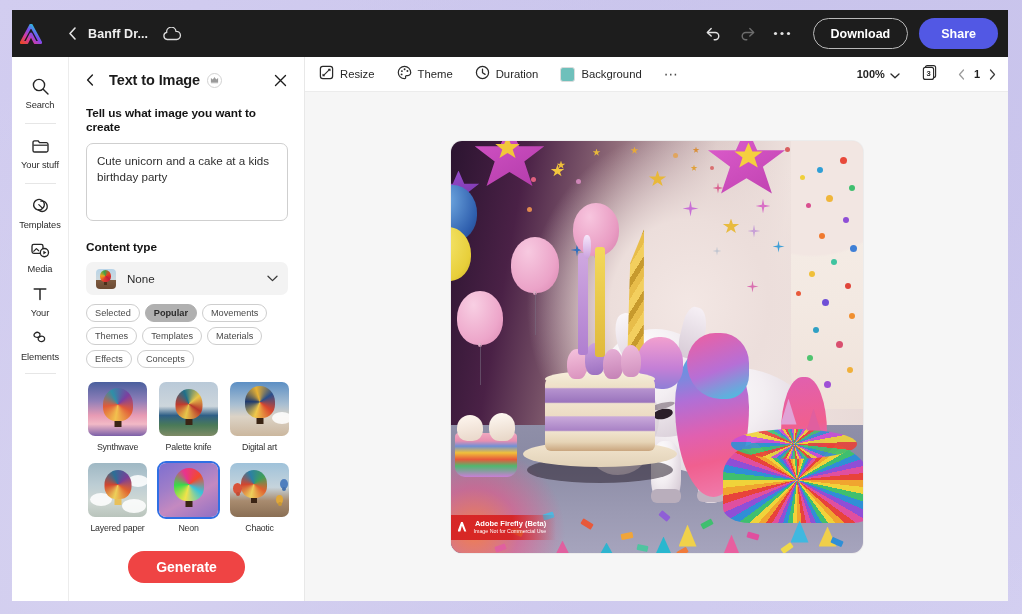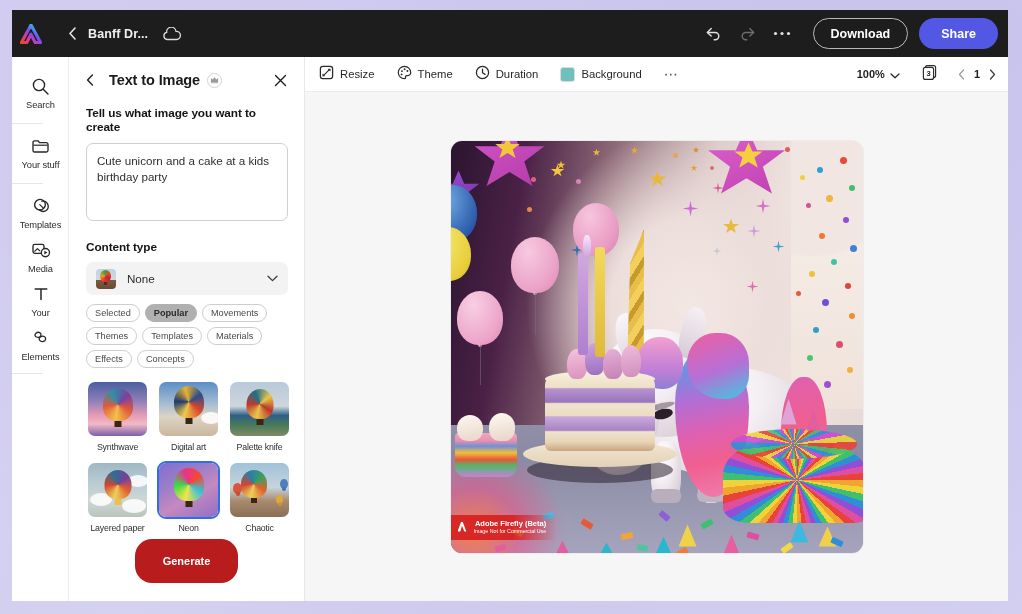--- a/index.html
+++ b/index.html
@@ -70,21 +70,21 @@
     display: flex; align-items: center; cursor: pointer; text-align: right;
   }
   
   .body-row { flex: 1; display: flex; min-height: 0; }
   
   .rail {
     width: 57px; flex: none;
     background: #fff;
     border-right: 1px solid #ececec;
     display: flex; flex-direction: column;
-    align-items: flex-start;
+    align-items: center;
     padding-top: 13px;
   }
   .rail-item {
     width: 57px; padding: 5px 0 4px;
     display: flex; flex-direction: column; align-items: center;
     cursor: pointer; gap: 3px;
   }
   .rail-item .ri-icon { height: 22px; display: flex; align-items: center; justify-content: center; }
   .rail-item .ri-label {
     font-size: 9.3px; color: #2c2c2c; letter-spacing: -.1px; white-space: nowrap;
@@ -187,24 +187,24 @@
     position: absolute; left: 50%; transform: translateX(-50%);
     border-radius: 50% 50% 42% 42%;
   }
   .bl-basket { position: absolute; left: 50%; transform: translateX(-50%); background: #3a2414; }
   .bl-cloud { position: absolute; border-radius: 50%; background: rgba(255,255,255,.85); }
   .generate-wrap {
     position: absolute; left: 0; right: 0; bottom: 18px;
     display: flex; justify-content: center;
   }
   .btn-generate {
-    height: 44px; padding: 0 28px;
+    height: 32px; padding: 0 28px;
     border: none; border-radius: 17px;
-    background: #b91c1c; color: #fff;
-    font-size: 11px; font-weight: bold;
+    background: #ef4444; color: #fff;
+    font-size: 14px; font-weight: bold;
     font-family: "Liberation Sans", sans-serif;
     cursor: pointer;
   }
   
   .canvas-col { flex: 1; display: flex; flex-direction: column; min-width: 0; }
   .toolbar {
     height: 35px; flex: none;
     background: #fff;
     border-bottom: 1px solid #ececec;
     display: flex; align-items: center;
@@ -483,35 +483,35 @@
           <div class="style-img">
             <span class="bl-sky" style="background:linear-gradient(180deg,#4a5f9e 0%,#8f7fb8 35%,#e79bb4 62%,#f2b9c6 78%,#7b5fa8 100%)"></span>
             <span class="bl-body" style="top:6px;width:30px;height:33px;background:conic-gradient(from 190deg,#f2c14e,#e05a3a,#2f8fa8,#7b3fa0,#e05a3a,#f2c14e)"></span>
             <span class="bl-basket" style="top:39px;width:7px;height:6px;"></span>
           </div>
           <div class="style-name">Synthwave</div>
         </div>
 
         <div class="style-cell">
           <div class="style-img">
+            <span class="bl-sky" style="background:linear-gradient(180deg,#b9c9d8 0%,#cdd6dc 45%,#2f5f86 62%,#4a7a58 80%,#7e8b66 100%)"></span>
+            <span class="bl-body" style="top:7px;width:27px;height:30px;background:conic-gradient(from 195deg,#e8c64a,#c03a2e,#1f6f8a,#e8c64a,#b8362c,#e8c64a)"></span>
+            <span class="bl-basket" style="top:37px;width:7px;height:6px;"></span>
+          </div>
+          <div class="style-name">Palette knife</div>
+        </div>
+
+        <div class="style-cell">
+          <div class="style-img">
             <span class="bl-sky" style="background:linear-gradient(180deg,#5c8fc4 0%,#a9bfd2 42%,#dcd3c6 64%,#cbb79e 100%)"></span>
             <span class="bl-cloud" style="left:42px;top:30px;width:20px;height:12px;"></span>
             <span class="bl-body" style="top:4px;width:30px;height:32px;background:conic-gradient(from 200deg,#f0c94a,#1e3a6e,#e8b133,#2a4e8a,#d9452e,#f0c94a)"></span>
             <span class="bl-basket" style="top:36px;width:7px;height:6px;"></span>
           </div>
           <div class="style-name">Digital art</div>
-        </div>
-
-        <div class="style-cell">
-          <div class="style-img">
-            <span class="bl-sky" style="background:linear-gradient(180deg,#b9c9d8 0%,#cdd6dc 45%,#2f5f86 62%,#4a7a58 80%,#7e8b66 100%)"></span>
-            <span class="bl-body" style="top:7px;width:27px;height:30px;background:conic-gradient(from 195deg,#e8c64a,#c03a2e,#1f6f8a,#e8c64a,#b8362c,#e8c64a)"></span>
-            <span class="bl-basket" style="top:37px;width:7px;height:6px;"></span>
-          </div>
-          <div class="style-name">Palette knife</div>
         </div>
 
         <div class="style-cell">
           <div class="style-img">
             <span class="bl-sky" style="background:linear-gradient(180deg,#9fb8c4 0%,#bccdd4 40%,#cfd8d4 70%,#b9c4bc 100%)"></span>
             <span class="bl-cloud" style="left:2px;top:30px;width:22px;height:13px;"></span>
             <span class="bl-cloud" style="left:40px;top:12px;width:20px;height:12px;"></span>
             <span class="bl-cloud" style="left:34px;top:36px;width:24px;height:14px;"></span>
             <span class="bl-body" style="top:7px;width:27px;height:29px;background:conic-gradient(from 195deg,#edd05a,#d2452f,#2b6f96,#7a3f96,#e0612f,#edd05a)"></span>
             <span class="bl-basket" style="top:36px;width:7px;height:6px;background:#e8c05a;"></span>

